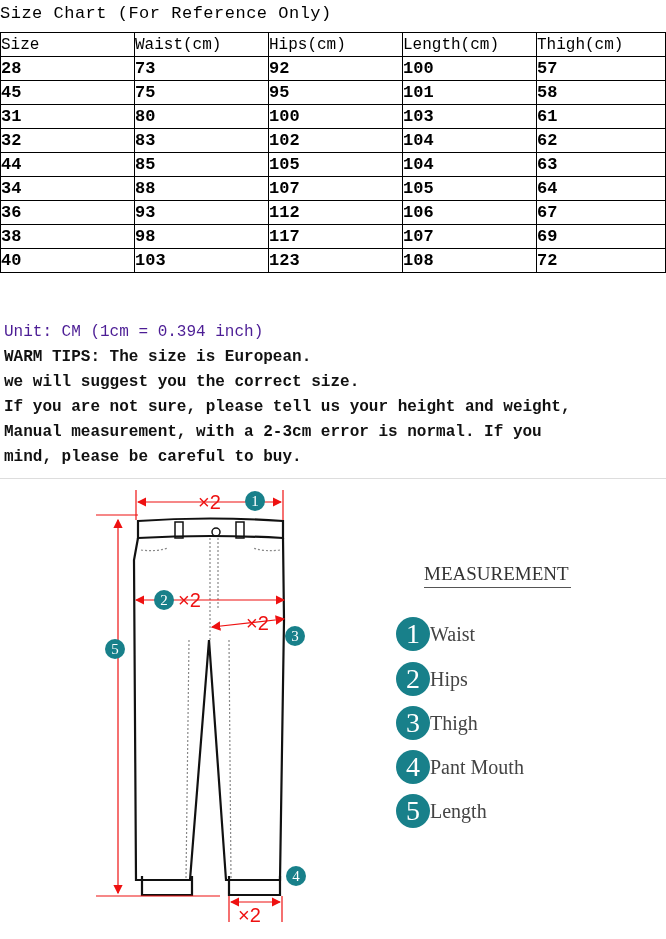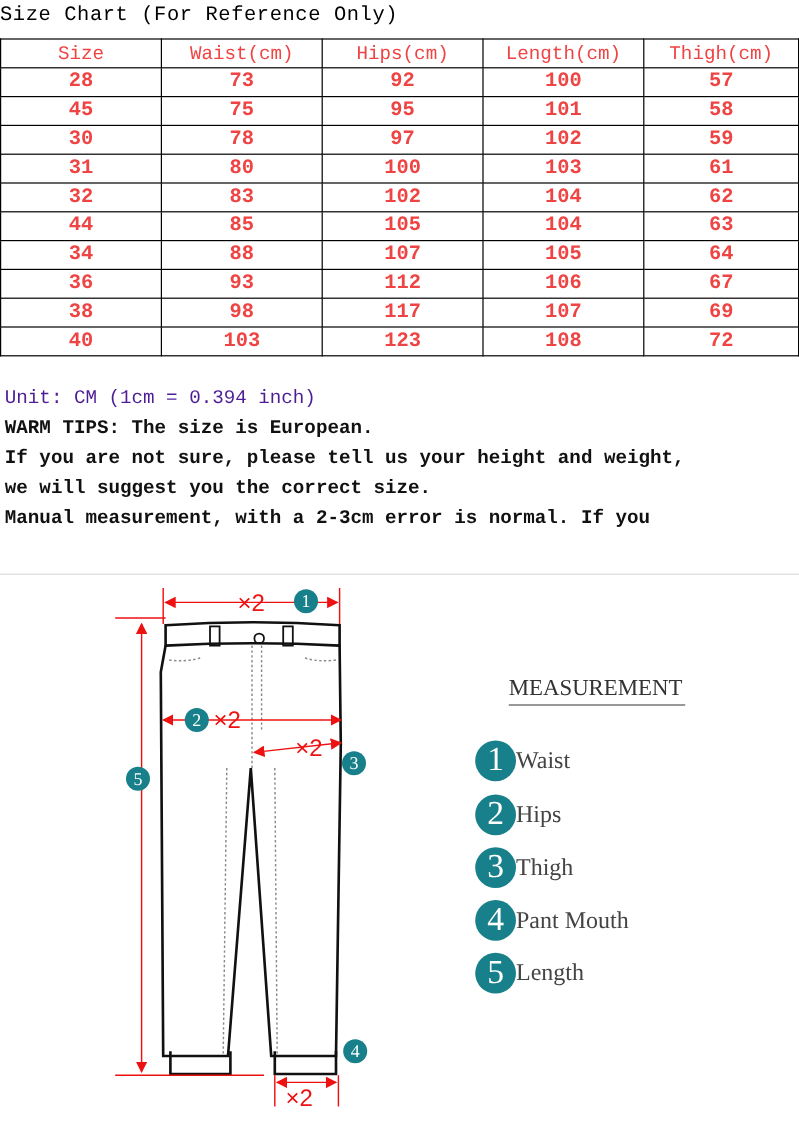--- a/index.html
+++ b/index.html
@@ -1,19 +1,19 @@
 <!DOCTYPE html>
 <html><head>
 <meta charset="utf-8">
 <style>
   html, body { margin:0; padding:0; background:#fff; }
   body { width:666px; height:939px; position:relative; overflow:hidden; font-family:"DejaVu Sans Mono", monospace; }
   .chart-title { position:absolute; left:0; top:4px; width:666px; text-align:left; font-family:"Liberation Mono", monospace; font-size:17px; color:#000; letter-spacing:0.5px; }
   table.size-table { position:absolute; left:0; top:32px; width:666px; border-collapse:collapse; table-layout:fixed; font-family:"Liberation Mono", monospace; }
-  table.size-table th, table.size-table td { border:1.5px solid #000; text-align:center; height:23px; padding:0; font-size:17px; font-weight:bold; color:#ef4444; }
+  table.size-table th, table.size-table td { border:1.5px solid #000; text-align:left; height:23px; padding:0; font-size:17px; font-weight:bold; color:#000000; }
   table.size-table th { font-weight:normal; font-size:16px; }
   .notes { position:absolute; left:4px; top:320px; width:660px; font-family:"Liberation Mono", monospace; font-size:16px; line-height:25px; color:#111; font-weight:bold; }
   .notes .unit { color:#4c1d95; font-weight:normal; }
   .diagram { position:absolute; left:0; top:478px; width:666px; height:461px; border-top:1px solid #ddd; }
   .legend-title { position:absolute; left:424px; top:563px; font-family:"Liberation Serif", serif; font-size:19px; color:#333; border-bottom:1.5px solid #555; padding:0 2px 2px 0; }
   .legend-item { position:absolute; left:396px; height:34px; display:flex; align-items:center; }
   .badge { width:34px; height:34px; border-radius:50%; background:#18808a; color:#fff; font-family:"Liberation Serif", serif; font-size:28px; display:flex; align-items:center; justify-content:center; }
   .legend-label { font-family:"Liberation Serif", serif; font-size:20px; color:#444; }
 </style>
 </head>
@@ -38,27 +38,20 @@
         <td>92</td>
         <td>100</td>
         <td>57</td>
       </tr>
     <tr>
         <td>45</td>
         <td>75</td>
         <td>95</td>
         <td>101</td>
         <td>58</td>
-      </tr>
-    <tr>
-        <td>30</td>
-        <td>78</td>
-        <td>97</td>
-        <td>102</td>
-        <td>59</td>
       </tr>
     <tr>
         <td>31</td>
         <td>80</td>
         <td>100</td>
         <td>103</td>
         <td>61</td>
       </tr>
     <tr>
         <td>32</td>
@@ -101,23 +94,24 @@
         <td>123</td>
         <td>108</td>
         <td>72</td>
       </tr>
   </tbody>
 </table>
 
 <div class="notes">
   <div class="unit">Unit: CM (1cm = 0.394 inch)</div>
   <div>WARM TIPS: The size is European.</div>
+  <div>we will suggest you the correct size.</div>
   <div>If you are not sure, please tell us your height and weight,</div>
-  <div>we will suggest you the correct size.</div>
   <div>Manual measurement, with a 2-3cm error is normal. If you</div>
+  <div>mind, please be careful to buy.</div>
 </div>
 
 <div class="diagram"></div>
 
 <svg style="position:absolute;left:0;top:478px" width="380" height="461" viewBox="0 478 380 461">
   <defs>
     <marker id="ah" markerWidth="8" markerHeight="8" refX="7" refY="4" orient="auto-start-reverse">
       <path d="M0,0 L8,4 L0,8 Z" fill="#ee1111"></path>
     </marker>
   </defs>

